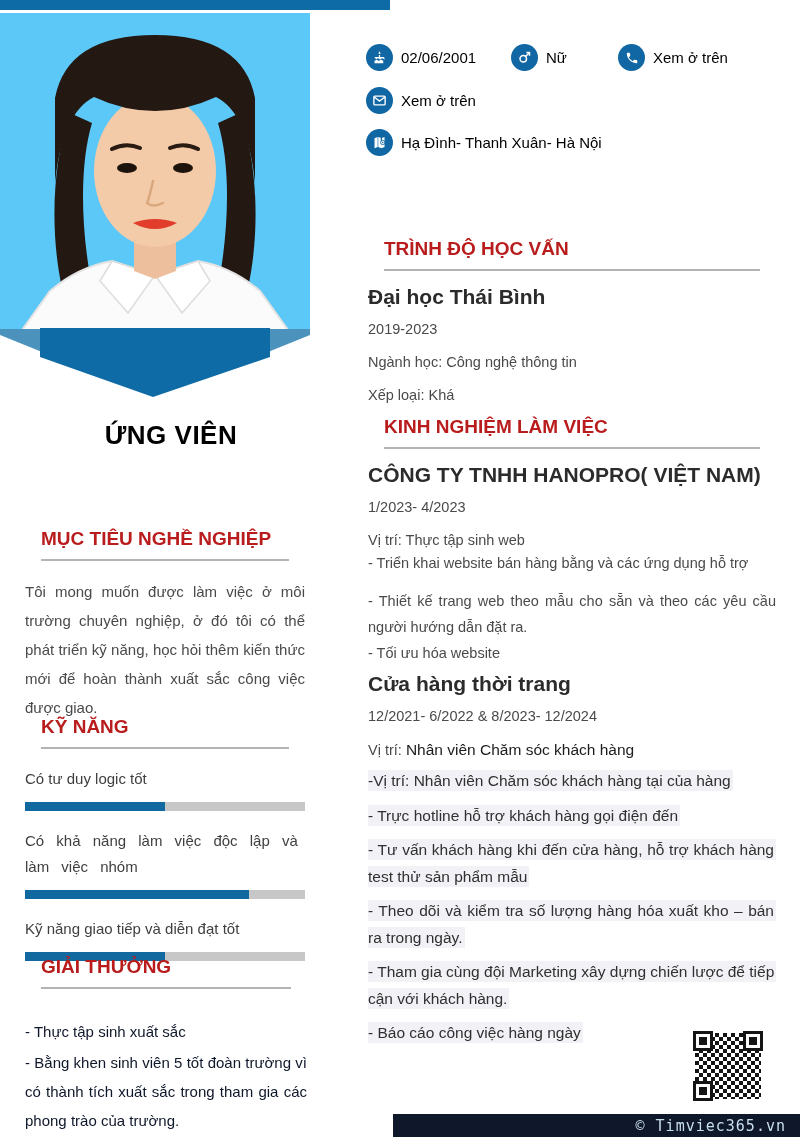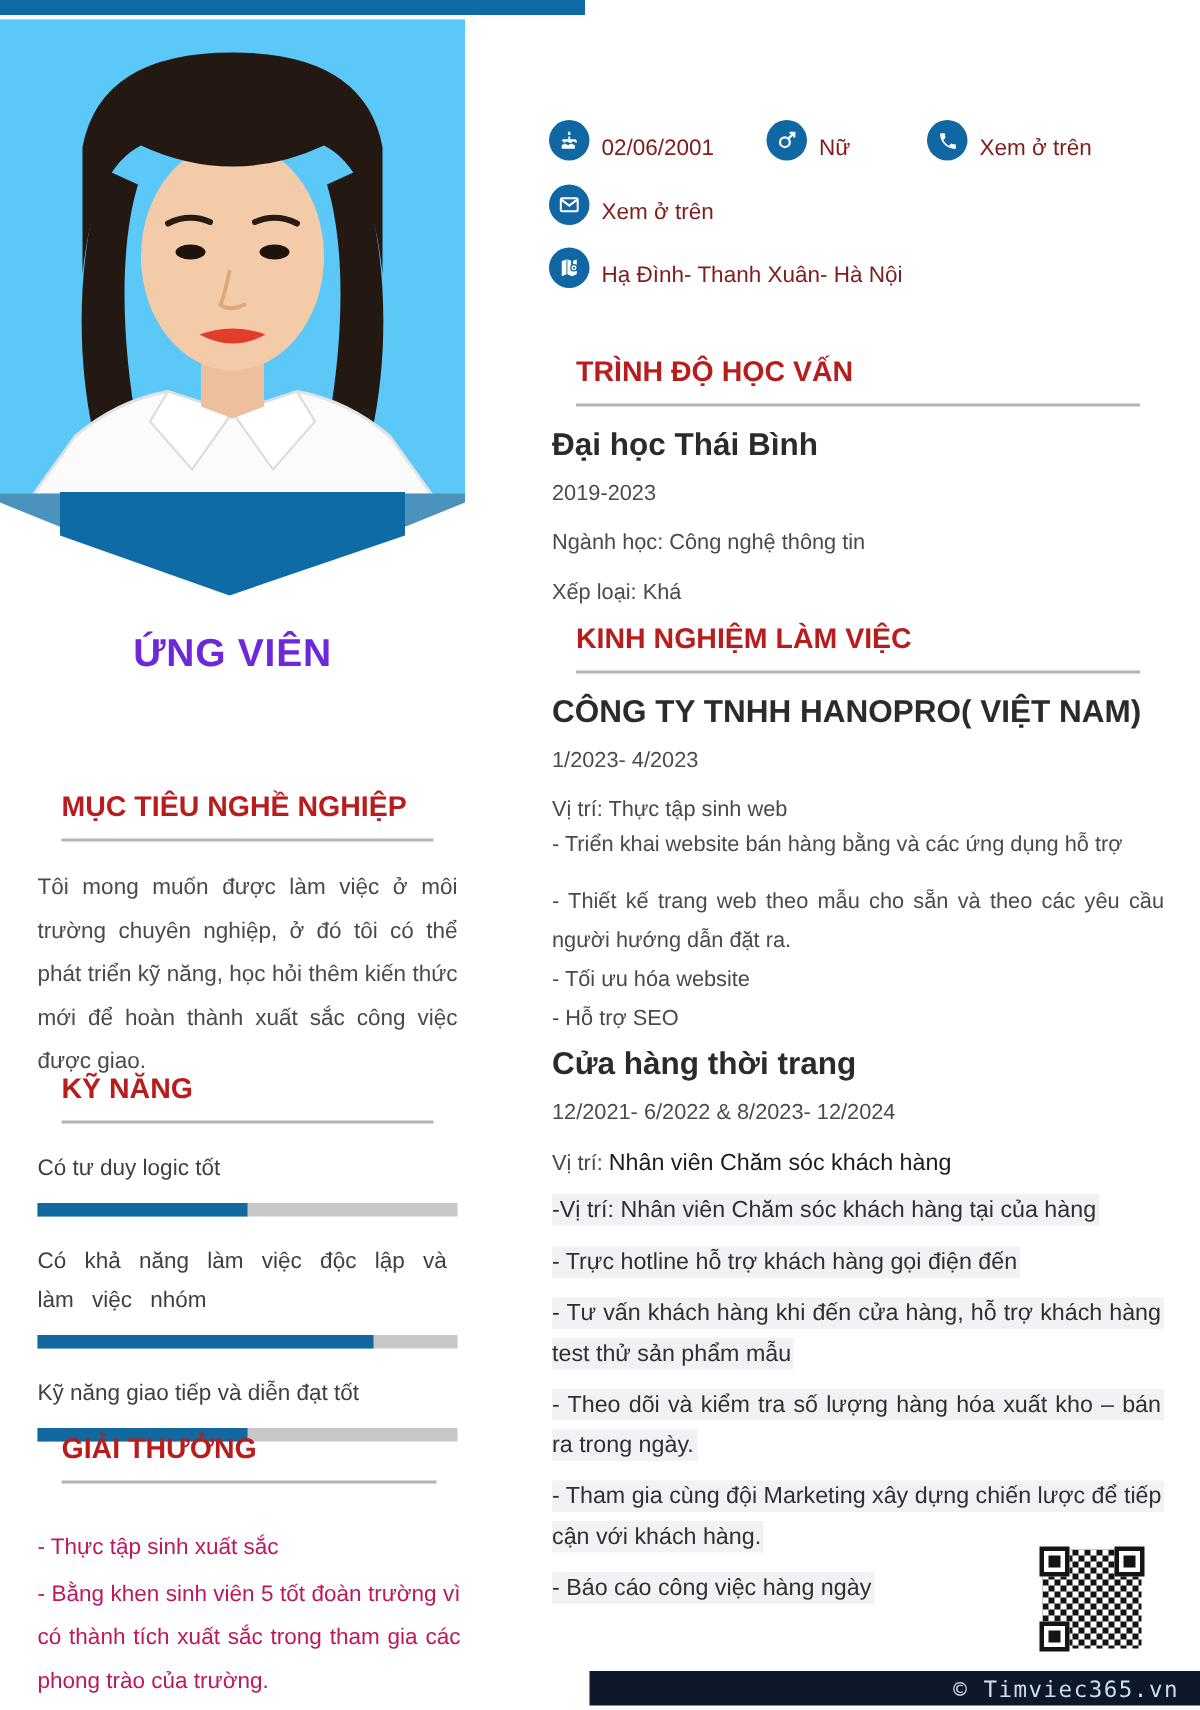--- a/index.html
+++ b/index.html
@@ -11,44 +11,44 @@
 
   
   .photo{position:absolute;left:0;top:13px;width:310px;height:317px;background:#5cc8f8;}
   .photo svg{display:block;}
 
   
   .ribbon{position:absolute;left:0;top:328px;width:310px;height:70px;}
 
   
   .name{position:absolute;left:0;top:420px;width:310px;text-align:center;
-        font-size:26px;font-weight:bold;color:#6d28d9;letter-spacing:.5px;}
+        font-size:26px;font-weight:bold;color:#000000;letter-spacing:.5px;padding-left:16px;}
   .subtitle{position:absolute;left:0;top:466px;width:310px;text-align:center;
         font-size:14px;color:#555;letter-spacing:1px;}
 
   .sec{position:absolute;}
   .sec-h{font-size:19px;font-weight:bold;color:#b91c1c;padding-bottom:9px;
          border-bottom:2px solid #b3b3b3;margin:16px;}
 
   .objective{left:25px;top:512px;width:280px;}
   .objective p{margin:16px 0 0;font-size:15px;line-height:29px;text-align:justify;color:#4a4a4a;}
 
   .skills{left:25px;top:700px;width:280px;}
   .skill{margin-top:17px;}
   .skill-label{margin:0 0 10px;font-size:15px;line-height:26px;color:#3f3f3f;}
   .skill-label.two-line{white-space:pre-line;word-spacing:8px;}
   .skill-track{height:9px;background:#c7c7c7;}
   .skill-fill{height:9px;background:#11699f;}
 
   .awards{left:25px;top:940px;width:282px;}
-  .awards p{margin:28px 0 0;font-size:15px;line-height:29px;color:#be185d;text-align:justify;}
+  .awards p{margin:28px 0 0;font-size:15px;line-height:29px;color:#0f172a;text-align:justify;}
   .awards p + p{margin-top:2px;}
 
   
-  .c-item{position:absolute;display:flex;align-items:flex-end;gap:8px;font-size:15px;color:#7f1d1d;margin-top:36px;}
+  .c-item{position:absolute;display:flex;align-items:center;gap:8px;font-size:15px;color:#000000;}
   .c-ic{width:27px;height:27px;border-radius:50%;background:#1167a3;flex:0 0 27px;
         display:flex;align-items:center;justify-content:center;}
   .c-ic svg{display:block;}
 
   
   .rcol{left:368px;width:408px;}
   .edu{top:222px;}
   .exp{top:400px;}
   .line{margin:14px 0 0;font-size:14.5px;line-height:19px;color:#4a4a4a;}
   .line.bold{font-weight:bold;color:#2b2b2b;font-size:21px;}
@@ -207,21 +207,20 @@
   </div>
 
   <div class="sec rcol exp" style="left:368px;width:408px;">
     <h2 class="sec-h">KINH NGHIỆM LÀM VIỆC</h2>
     <p class="line bold gap">CÔNG TY TNHH HANOPRO( VIỆT NAM)</p>
     <p class="line">1/2023- 4/2023</p>
     <p class="line">Vị trí: Thực tập sinh web</p>
     <p class="para" style="margin-top:0;">- Triển khai website bán hàng bằng và các ứng dụng hỗ trợ</p>
     <p class="para">- Thiết kế trang web theo mẫu cho sẵn và theo các yêu cầu người hướng dẫn đặt ra.</p>
     <p class="para" style="margin-top:0;">- Tối ưu hóa website</p>
-    <p class="para" style="margin-top:0;">- Hỗ trợ SEO</p>
     <p class="line bold" style="margin-top:8px;">Cửa hàng thời trang</p>
     <p class="line">12/2021- 6/2022 &amp; 8/2023- 12/2024</p>
     <p class="line"><span>Vị trí: </span><span class="pos-val">Nhân viên Chăm sóc khách hàng</span></p>
     <p class="hl"><span class="bg">-Vị trí: Nhân viên Chăm sóc khách hàng tại của hàng</span></p>
     <p class="hl"><span class="bg">- Trực hotline hỗ trợ khách hàng gọi điện đến</span></p>
     <p class="hl"><span class="bg">- Tư vấn khách hàng khi đến cửa hàng, hỗ trợ khách hàng test thử sản phẩm mẫu</span></p>
     <p class="hl"><span class="bg">- Theo dõi và kiểm tra số lượng hàng hóa xuất kho – bán ra trong ngày.</span></p>
     <p class="hl"><span class="bg">- Tham gia cùng đội Marketing xây dựng chiến lược để tiếp cận với khách hàng.</span></p>
     <p class="hl"><span class="bg">- Báo cáo công việc hàng ngày</span></p>
   </div>

